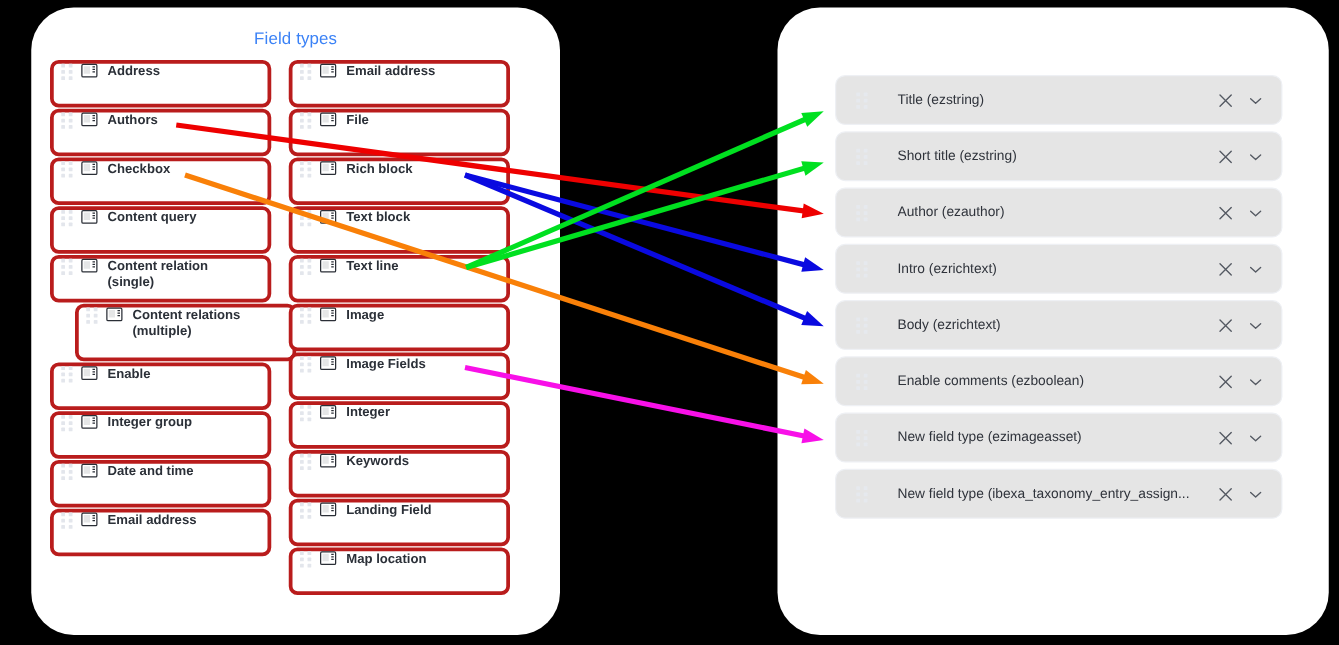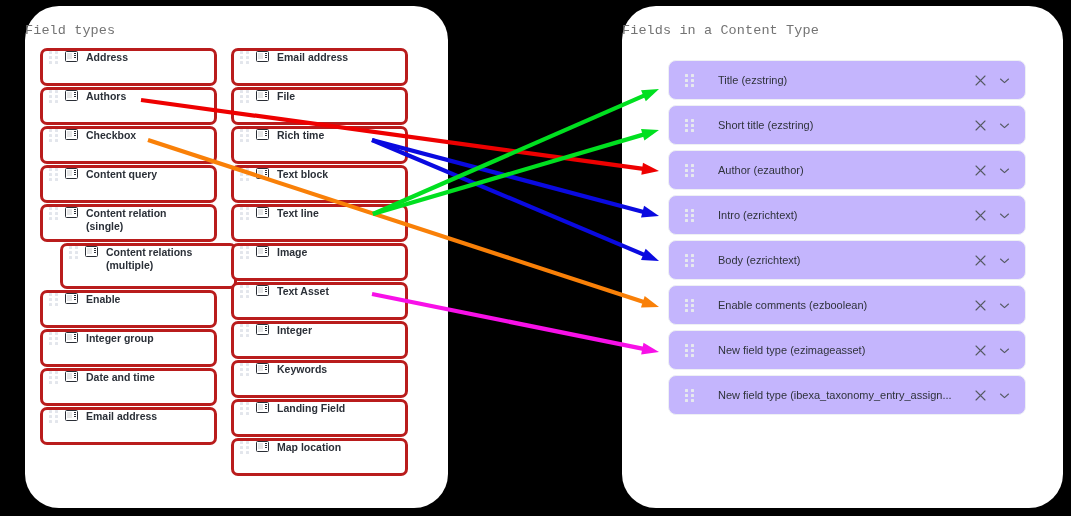--- a/index.html
+++ b/index.html
@@ -18,23 +18,24 @@
     position:absolute;
     background:#ffffff;
     border-radius:34px;
   }
   #panel-left{left:25px;top:6px;width:423px;height:502px;}
   #panel-right{left:622px;top:6px;width:441px;height:502px;}
 
   .panel-title{
     position:absolute;
     left:0;right:0;top:17px;
+    text-align:center;
     font-size:13.5px;
-    color:#737373;
-    font-family:Liberation Mono, monospace;
+    color:#3b82f6;
+    font-family:Liberation Sans, sans-serif;
     letter-spacing:.1px;
   }
 
   
   .ft-col{position:absolute;top:42px;width:177px;}
   #ft-col-a{left:15px;}
   #ft-col-b{left:206px;}
 
   .ft-card{
     position:relative;
@@ -94,21 +95,21 @@
   }
 
   
   #ct-list{position:absolute;left:46px;top:54px;width:358px;}
   .ct-row{
     position:relative;
     box-sizing:border-box;
     width:358px;
     height:40px;
     margin-bottom:5px;
-    background:#c4b5fd;
+    background:#e5e5e5;
     border:1px solid #eef0f4;
     border-radius:8px;
     display:flex;
     align-items:center;
     padding:0 10px 0 16px;
   }
   .ct-dots{
     width:9px;height:13px;flex:0 0 auto;margin-right:24px;
     display:grid;grid-template-columns:3px 3px;grid-template-rows:3px 3px 3px;
     gap:2px 3px;align-content:center;
@@ -292,21 +293,21 @@
         <div class="ft-card">
           <span class="dots">
             <i></i>
             <i></i>
             <i></i>
             <i></i>
             <i></i>
             <i></i>
           </span>
           <span class="fticon"></span>
-          <span class="ft-label">Rich time</span>
+          <span class="ft-label">Rich block</span>
         </div>
         <div class="ft-card">
           <span class="dots">
             <i></i>
             <i></i>
             <i></i>
             <i></i>
             <i></i>
             <i></i>
           </span>
@@ -340,21 +341,21 @@
         <div class="ft-card">
           <span class="dots">
             <i></i>
             <i></i>
             <i></i>
             <i></i>
             <i></i>
             <i></i>
           </span>
           <span class="fticon"></span>
-          <span class="ft-label">Text Asset</span>
+          <span class="ft-label">Image Fields</span>
         </div>
         <div class="ft-card">
           <span class="dots">
             <i></i>
             <i></i>
             <i></i>
             <i></i>
             <i></i>
             <i></i>
           </span>
@@ -394,21 +395,20 @@
             <i></i>
             <i></i>
           </span>
           <span class="fticon"></span>
           <span class="ft-label">Map location</span>
         </div>
       </div>
   </div>
 
   <div class="panel" id="panel-right">
-    <div class="panel-title">Fields in a Content Type</div>
     <div id="ct-list">
         <div class="ct-row">
           <span class="ct-dots">
             <i></i>
             <i></i>
             <i></i>
             <i></i>
             <i></i>
             <i></i>
           </span>

